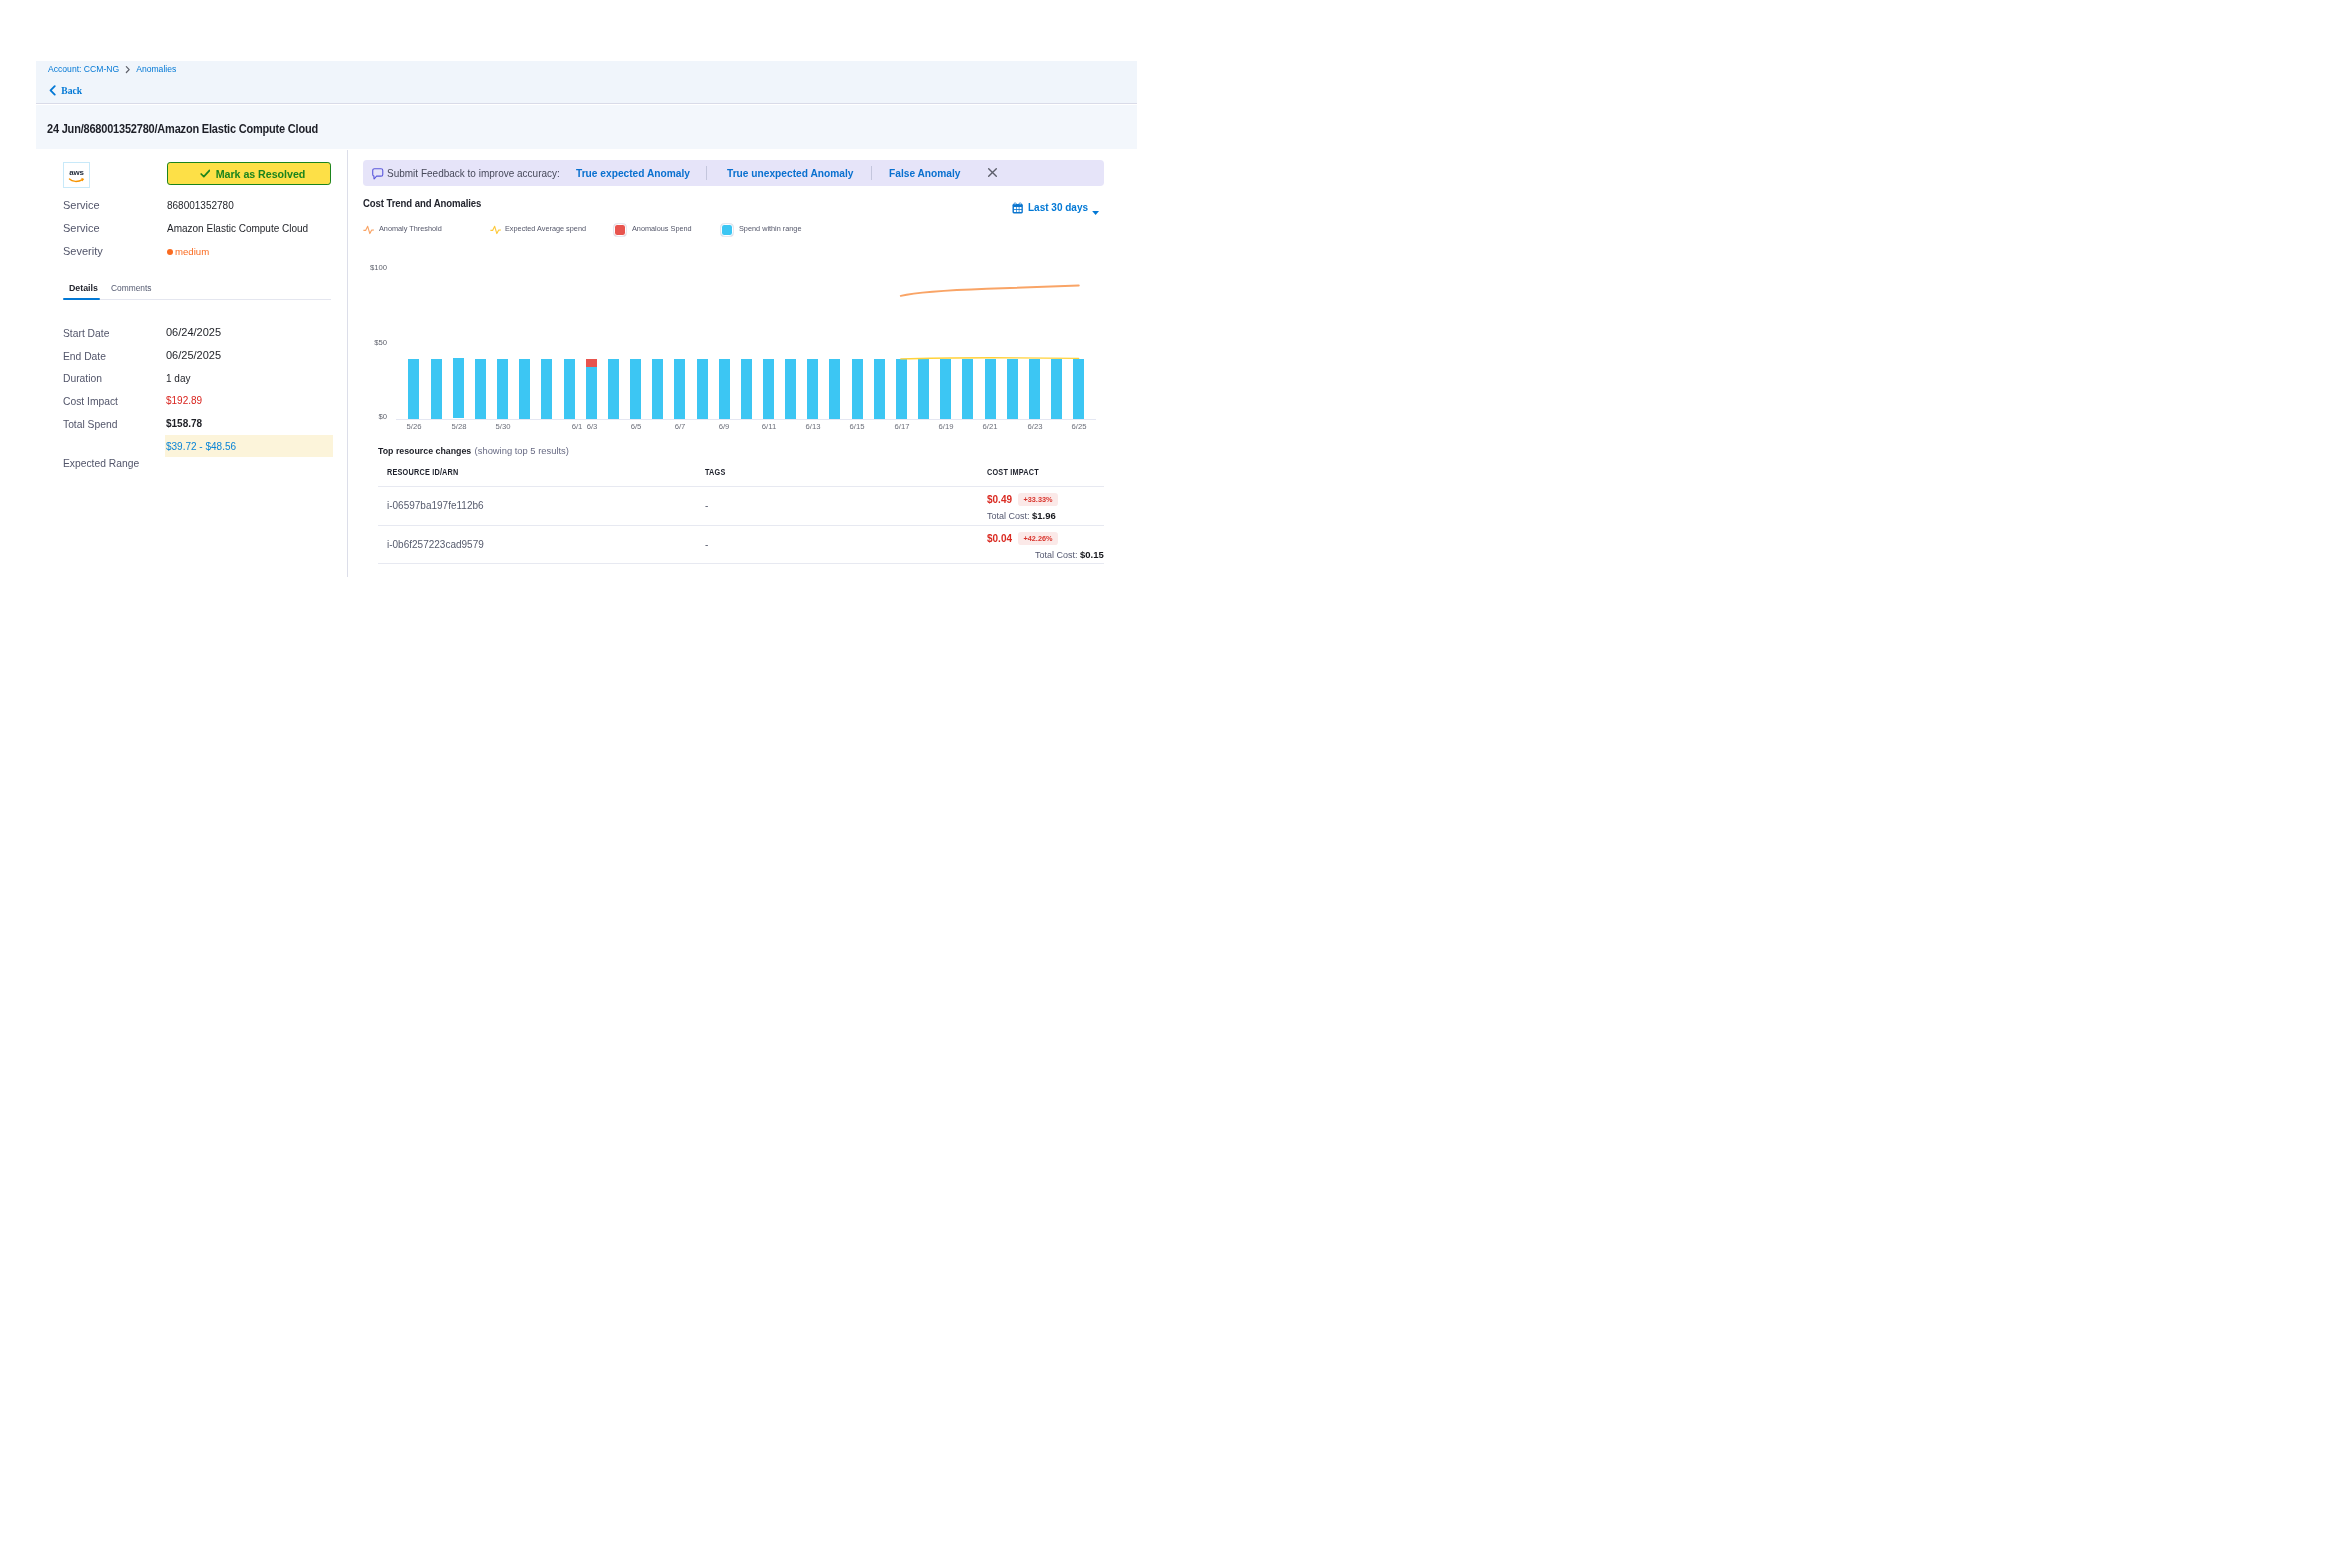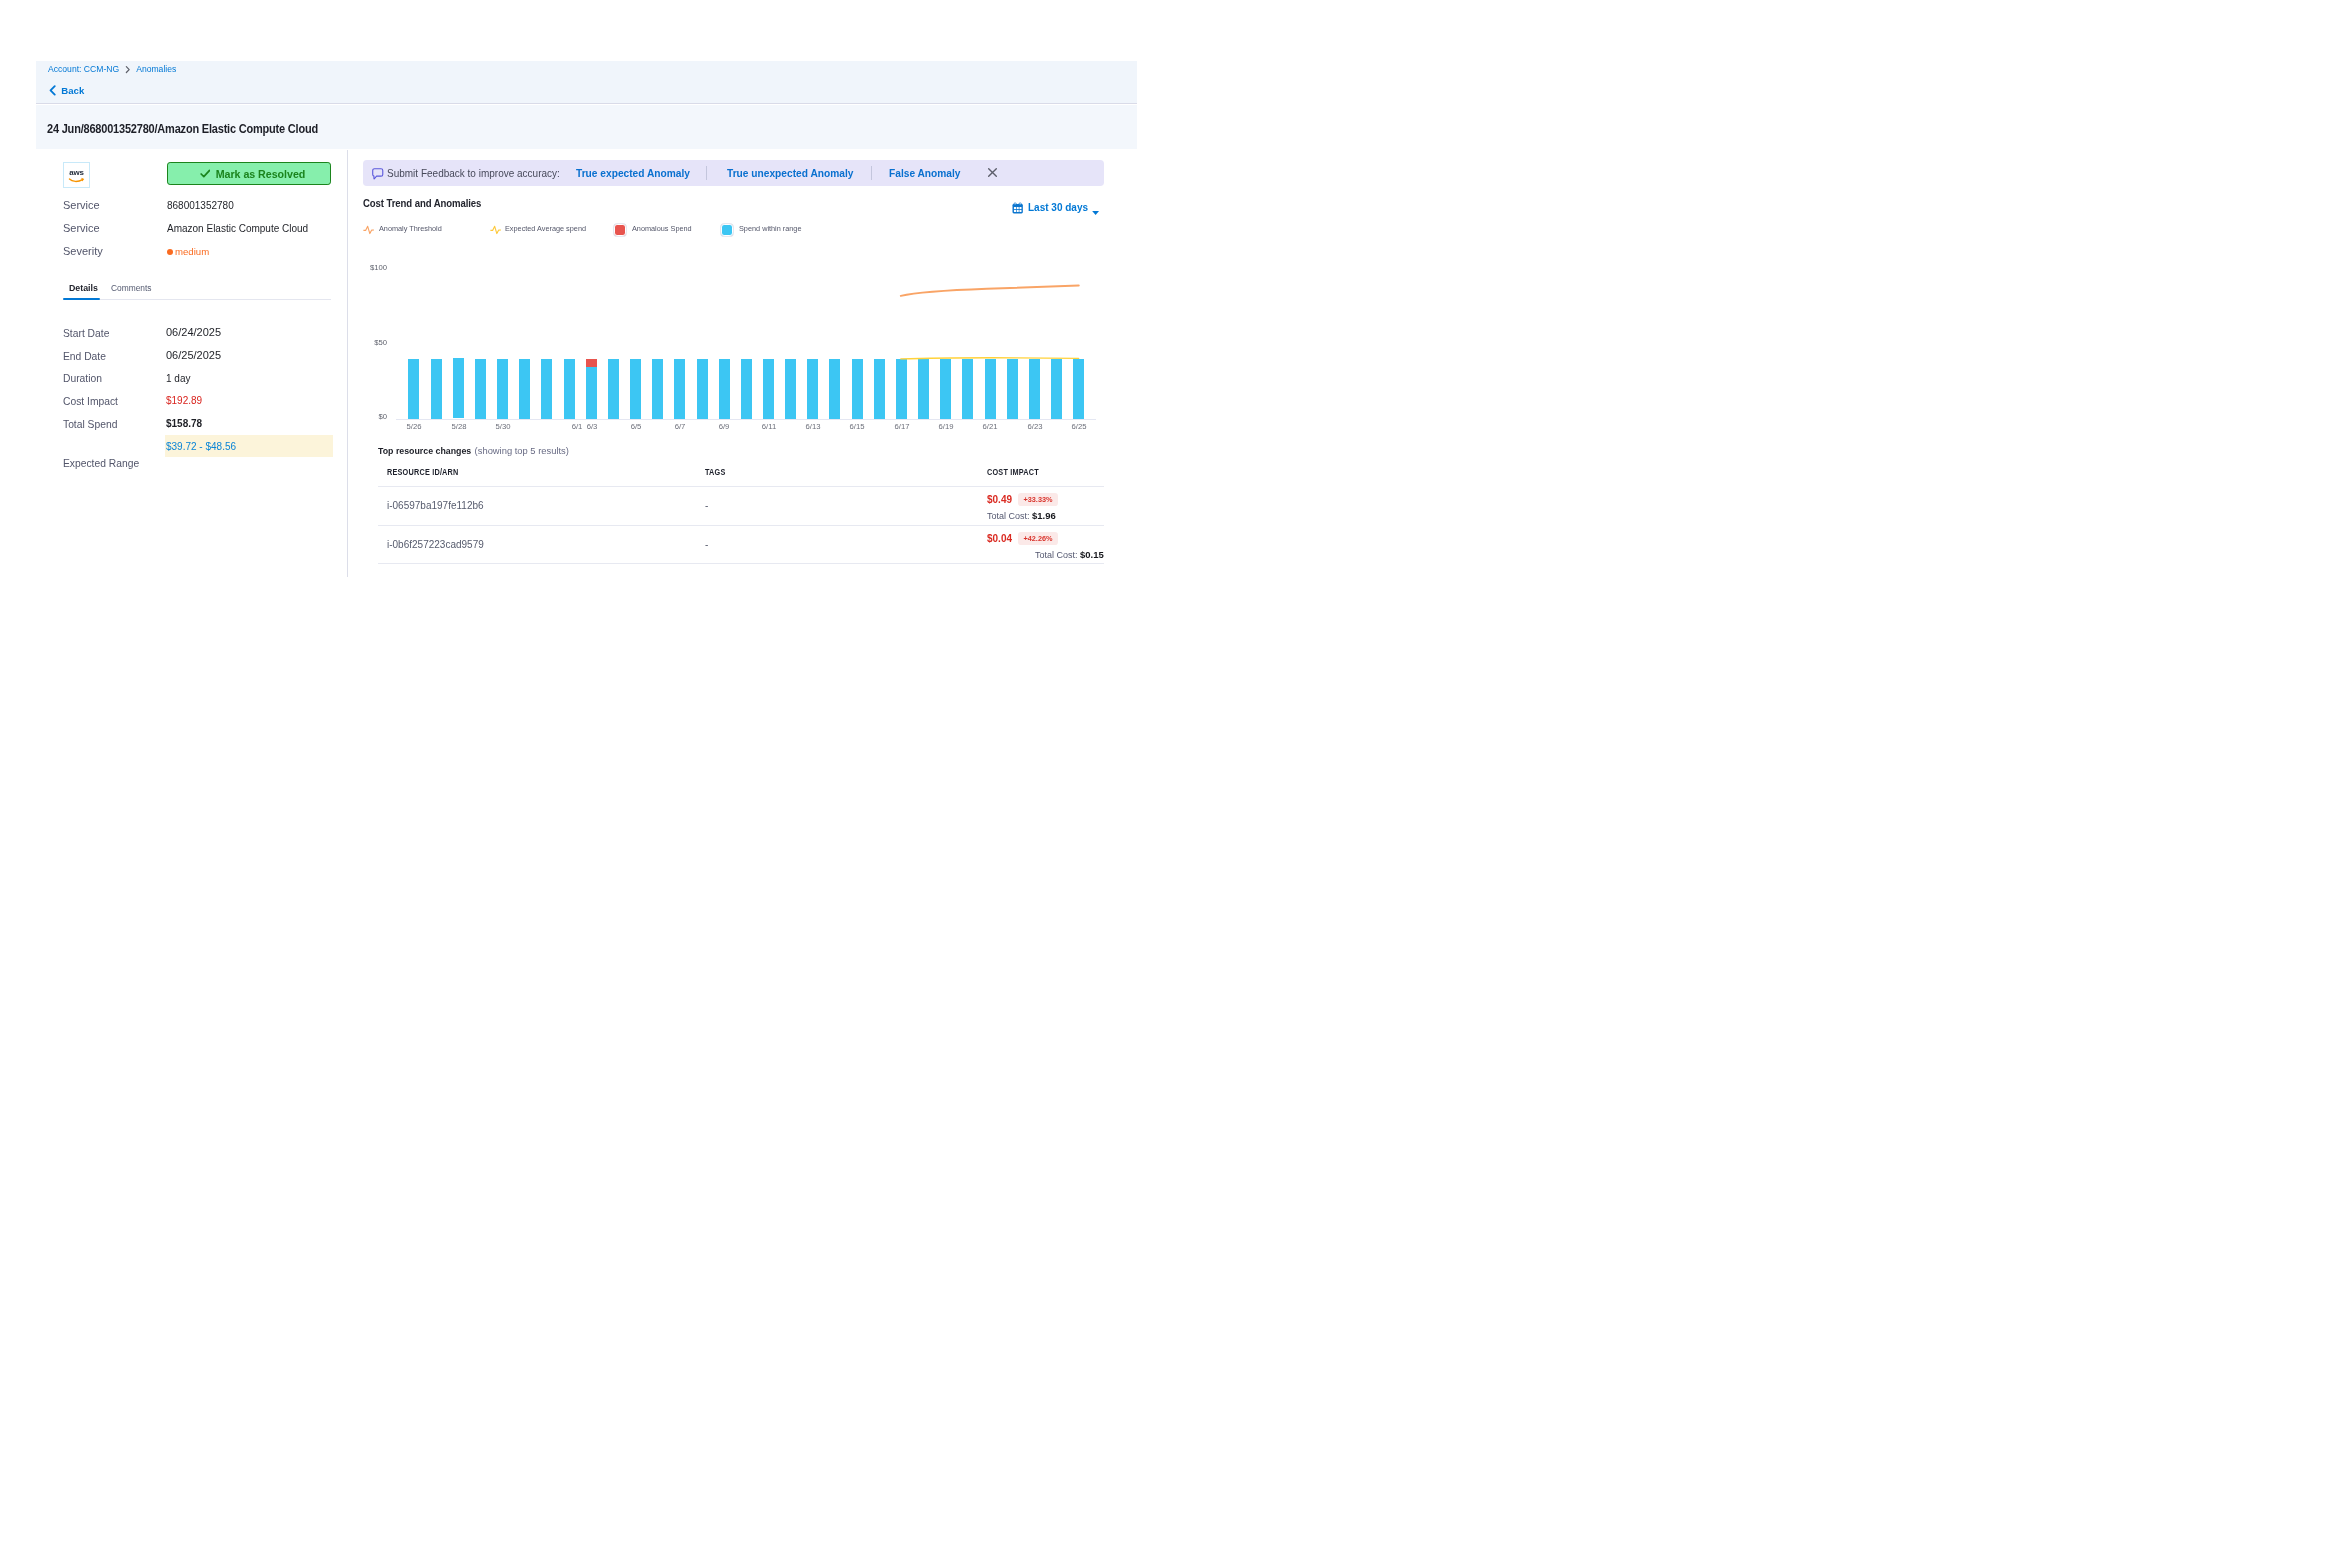--- a/index.html
+++ b/index.html
@@ -5,27 +5,27 @@
   * { margin:0; padding:0; box-sizing:border-box; }
   html,body { width:1171px; height:781px; background:#ffffff;
     font-family:"Liberation Sans", sans-serif; }
   .abs { position:absolute; }
   .band1 { left:36px; top:61px; width:1101px; height:43px; background:#f0f5fb;
     border-bottom:0.8px solid #d9dbe8; }
   .band2 { left:36px; top:105px; width:1101px; height:44px; background:#f3f7fc; }
   .crumb { left:48px; top:64px; height:10.7px; font-size:8.6px; color:#0278d5; line-height:10.7px;
     display:flex; align-items:center; }
   .backrow { left:49px; top:85px; font-size:9.6px; font-weight:bold; color:#0278d5;
-    display:flex; align-items:center; }
+    display:flex; align-items:center;font-family:Liberation Serif, serif; }
   .title { left:47px; top:122px; font-size:11px; letter-spacing:-0.2px; font-weight:bold; color:#1d1f27; transform:scaleY(1.22); transform-origin:left center; }
   .vdiv { left:347px; top:150px; width:0.8px; height:427px; background:#dcdee9; }
   .awsbox { left:63px; top:162px; width:27px; height:26px; background:#fff;
     border:0.8px solid #c8e9f9; }
   .greenbtn { left:167px; top:162px; width:164px; height:23px; border:1.1px solid #1b841d;
-    border-radius:3.1px; background:#86efac; display:flex; align-items:center; justify-content:center;
+    border-radius:3.1px; background:#fde047; display:flex; align-items:center; justify-content:center;
     font-size:10.7px; letter-spacing:-0.04px; font-weight:bold; color:#1b841d; padding-left:6.9px; }
   .lbl { font-size:10.3px; line-height:11.5px; color:#52556a; }
   .val { font-size:10px; line-height:11.5px; color:#1e2026; }
   .tabs-det { left:69px; top:283px; font-size:8.8px; font-weight:bold; color:#23252e;text-align:center; }
   .tabs-com { left:111px; top:283px; font-size:8.4px; color:#545a70; }
   .tabline-gray { left:63px; top:299px; width:268px; height:0.8px; background:#e4e6ef; }
   .tabline-blue { left:63px; top:298px; width:37px; height:2.3px; background:#0278d5; border-radius:1.5px; }
   .hl { left:165px; top:435px; width:168px; height:22px; background:#fcf4da; }
   .fbar { left:363px; top:160px; width:741px; height:26.4px; background:#e6e4f9; border-radius:3.8px; }
   .ftext { font-size:10px; color:#47495a; transform:scaleY(1.15); transform-origin:left center; }

